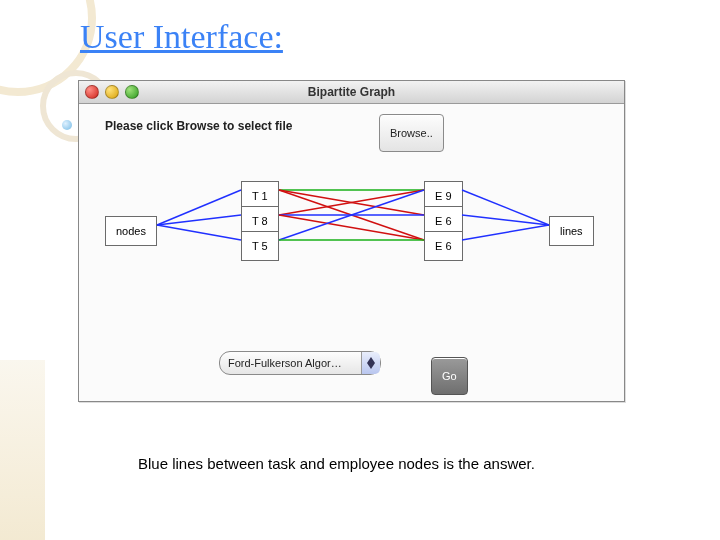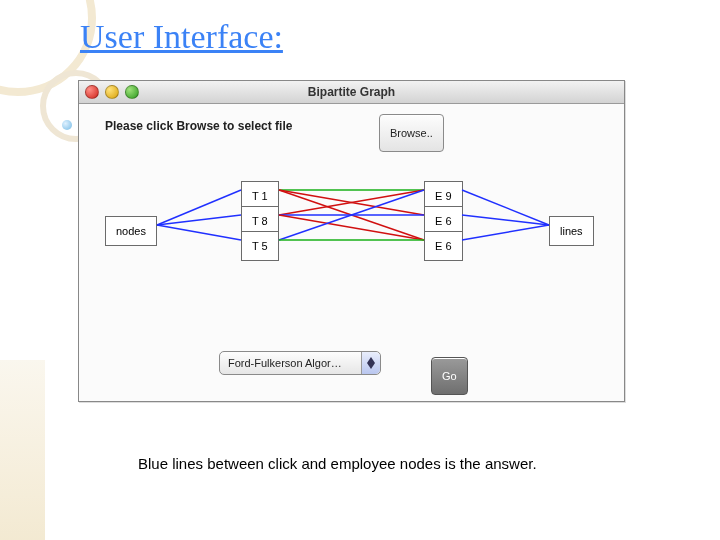--- a/index.html
+++ b/index.html
@@ -14,21 +14,21 @@
   .titlebar{height:22px;background:linear-gradient(#f2f2f2,#d3d3d3);border-bottom:1px solid #9a9a9a;position:relative;display:flex;align-items:center}
   .tl-btn{width:12px;height:12px;border-radius:50%;margin-left:6px;border:1px solid rgba(0,0,0,.25)}
   .tl-red{background:radial-gradient(circle at 30% 30%,#ff8e86,#d0241b)}
   .tl-yel{background:radial-gradient(circle at 30% 30%,#ffe27a,#d9a20a)}
   .tl-grn{background:radial-gradient(circle at 30% 30%,#9ee27a,#2e9a1f)}
   .titlebar-title{position:absolute;left:0;right:0;text-align:center;font-size:12px;font-weight:600;color:#333}
   .bullet{position:absolute;left:-20px;top:38px;width:10px;height:10px;border-radius:50%;background:radial-gradient(circle at 35% 35%,#dff1ff,#9fd0ef 60%,#7abde6)}
   .instr{position:absolute;left:26px;top:38px;font-size:12px;color:#222;font-weight:700}
   .btn{display:inline-flex;align-items:center;justify-content:center;height:20px;padding:8px 10px;border:1px solid #8a8a8a;border-radius:4px;background:linear-gradient(#fdfdfd,#e4e4e4);font-size:11px;color:#222;box-shadow:0 1px 0 #fff inset}
   .browse{position:absolute;left:300px;top:33px}
-  .dropdown{position:absolute;left:140px;top:270px;width:160px;height:22px;border:1px solid #8a8a8a;border-radius:5px;background:linear-gradient(#fdfdfd,#e6e6e6);display:flex;align-items:center;font-size:11px;color:#222}
+  .dropdown{position:absolute;left:140px;top:270px;width:160px;height:22px;border:1px solid #8a8a8a;border-radius:11px;background:linear-gradient(#fdfdfd,#e6e6e6);display:flex;align-items:center;font-size:11px;color:#222}
   .dropdown .dd-label{flex:1;padding:0 8px;white-space:nowrap;overflow:hidden;text-overflow:ellipsis}
   .dd-arrows{width:18px;height:100%;border-left:1px solid #9a9a9a;background:linear-gradient(#e9eefc,#b9c6ef);display:flex;flex-direction:column;align-items:center;justify-content:center;border-top-right-radius:5px;border-bottom-right-radius:5px}
   .dd-arrows svg{display:block}
   .go{position:absolute;left:352px;top:276px}
   .go.btn{background:linear-gradient(#9a9a9a,#6f6f6f);color:#fff;border-color:#555}
   
   .node{position:absolute;border:1px solid #6b6b6b;background:#fff;font-size:11px;padding:8px 10px;border-radius:0;color:#000}
   .node[data-kind="src"]{left:26px;top:135px}
   .node[data-kind="sink"]{left:470px;top:135px}
   .node[data-kind="T"]{left:162px}
@@ -94,13 +94,13 @@
           <polygon points="4,0 8,6 0,6" fill="#335"></polygon>
         </svg>
       <svg width="8" height="6">
           <polygon points="0,0 8,0 4,6" fill="#335"></polygon>
         </svg>
     </span>
   </div>
   <span class="btn go">Go</span>
 </div>
 
-<div class="caption">Blue lines between click and employee nodes is the answer.</div>
+<div class="caption">Blue lines between task and employee nodes is the answer.</div>
 
 </body></html>

